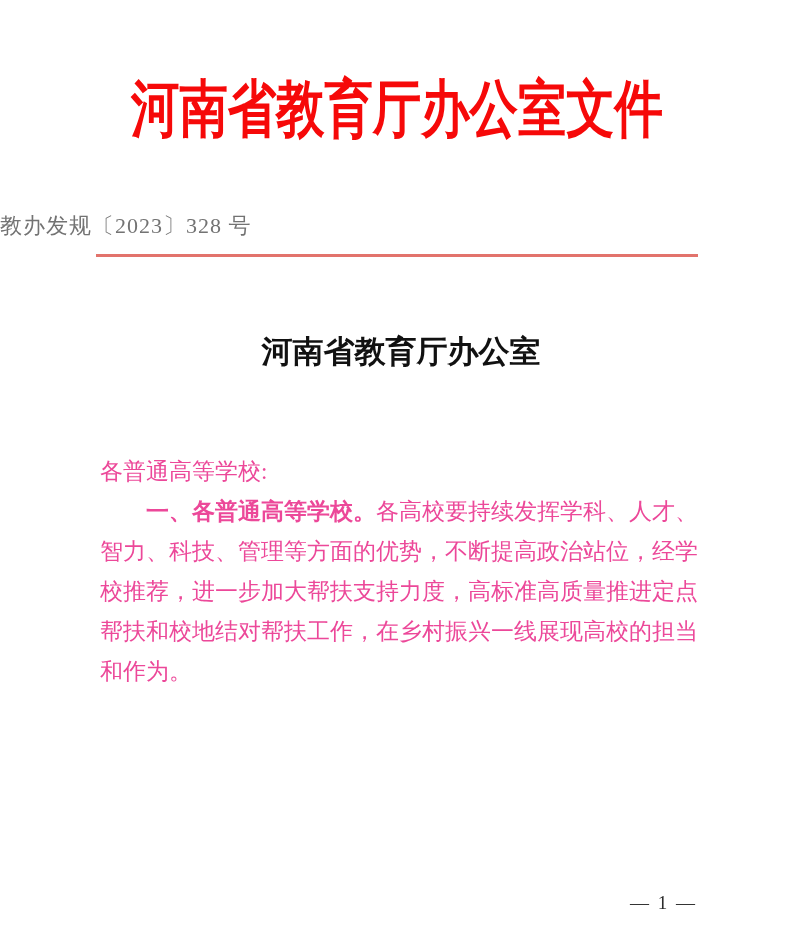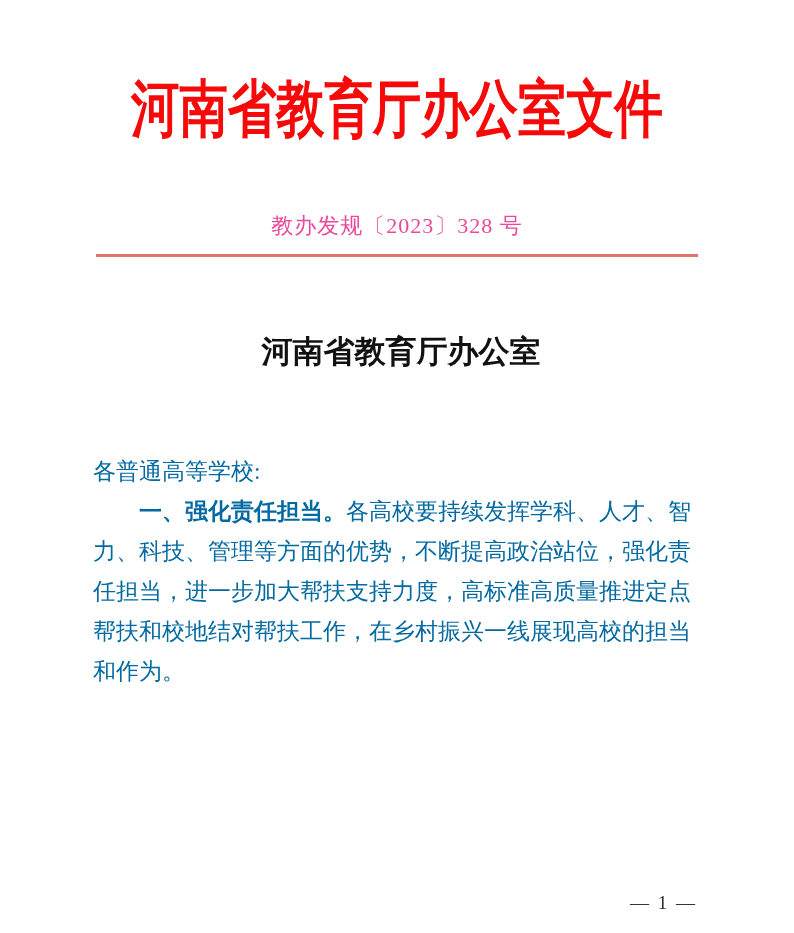--- a/index.html
+++ b/index.html
@@ -31,24 +31,23 @@
     transform: scaleX(0.78);
     transform-origin: center;
     margin: 0;
   }
   
   .doc-no {
     position: absolute;
     top: 211px;
     left: 0;
     width: 100%;
-    text-align: center;
     font-size: 22px;
     letter-spacing: 1px;
-    color: #ec4899;
+    color: #737373;
   }
   
   .red-line {
     position: absolute;
     top: 254px;
     left: 96px;
     width: 602px;
     height: 3px;
     background: #e2736c;
   }
@@ -62,26 +61,26 @@
     font-weight: 700;
     font-size: 31px;
     line-height: 44px;
     color: #111;
     margin: 0;
   }
   
   .body-block {
     position: absolute;
     top: 452px;
-    left: 93px;
+    left: 100px;
     width: 598px;
     font-size: 23px;
     line-height: 40px;
     text-align: justify;
-    color: #0369a1;
+    color: #ec4899;
   }
   .body-block p { margin: 0; }
   .salutation { text-indent: 0; }
   .para { text-indent: 2em; }
   .para-lead { font-weight: 700; }
   
   .page-no {
     position: absolute;
     top: 892px;
     right: 97px;
@@ -101,19 +100,19 @@
 
   <div class="red-line"></div>
 
   <h2 class="doc-title">
     <span>河南省教育厅办公室</span><br>
   </h2>
 
   <div class="body-block">
     <p class="salutation">各普通高等学校:</p>
     <p class="para">
-      <span class="para-lead">一、强化责任担当。</span><span>各高校要持续发挥学科、人才、智力、科技、管理等方面的优势，不断提高政治站位，强化责任担当，进一步加大帮扶支持力度，高标准高质量推进定点帮扶和校地结对帮扶工作，在乡村振兴一线展现高校的担当和作为。</span>
+      <span class="para-lead">一、各普通高等学校。</span><span>各高校要持续发挥学科、人才、智力、科技、管理等方面的优势，不断提高政治站位，经学校推荐，进一步加大帮扶支持力度，高标准高质量推进定点帮扶和校地结对帮扶工作，在乡村振兴一线展现高校的担当和作为。</span>
     </p>
   </div>
 
   <div class="page-no">— 1 —</div>
 
 </div>
 
 </body></html>

